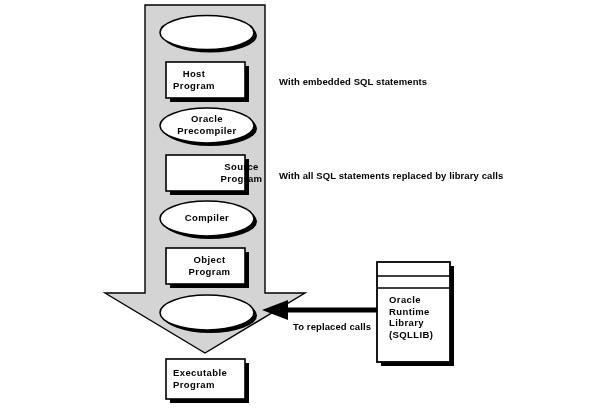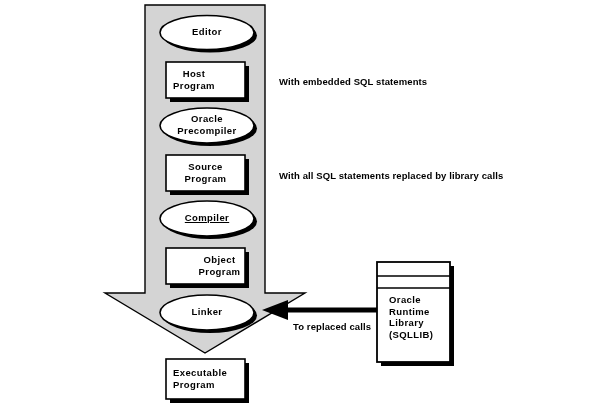--- a/index.html
+++ b/index.html
@@ -97,37 +97,35 @@
 
     <rect x="381" y="266" width="73" height="100" fill="#000000"></rect>
     <rect x="377" y="262" width="73" height="100" fill="#ffffff" stroke="#000000" stroke-width="1.8"></rect>
     <line x1="377" y1="276" x2="450" y2="276" stroke="#000000" stroke-width="1.6"></line>
     <line x1="377" y1="288" x2="450" y2="288" stroke="#000000" stroke-width="1.6"></line>
 
     <line x1="377" y1="310" x2="285" y2="310" stroke="#000000" stroke-width="5"></line>
     <polygon points="262,310 288,300 288,320" fill="#000000"></polygon>
   </svg>
 
-  <div class="node-label" style="left:160px; top:26px; width:94px;">Editor</div>
 
   <div class="node-label" style="left:166px; top:68px; width:56px;">Host
 Program</div>
 
   <div class="node-label" style="left:160px; top:113px; width:94px;">Oracle
 Precompiler</div>
 
-  <div class="node-label" style="left:166px; top:161px; width:79px;">Source
+  <div class="node-label" style="left:166px; top:161px; width:79px;padding-left:36px;">Source
 Program</div>
 
-  <div class="node-label" style="left:160px; top:212px; width:94px;text-decoration:underline;">Compiler</div>
+  <div class="node-label" style="left:160px; top:212px; width:94px;">Compiler</div>
 
-  <div class="node-label" style="left:176px; top:254px; width:87px;">Object
+  <div class="node-label" style="left:166px; top:254px; width:87px;">Object
 Program</div>
 
-  <div class="node-label" style="left:160px; top:306px; width:94px;">Linker</div>
 
   <div class="node-label" style="left:166px; top:367px; width:59px; text-align:left; padding-left:7px; box-sizing:border-box;">Executable
 Program</div>
 
   <div class="annotation" style="left:279px; top:76px;">With embedded SQL statements</div>
 
   <div class="annotation" style="left:279px; top:170px;">With all SQL statements replaced by library calls</div>
 
   <div class="annotation" style="left:293px; top:321px;">To replaced calls</div>
 

